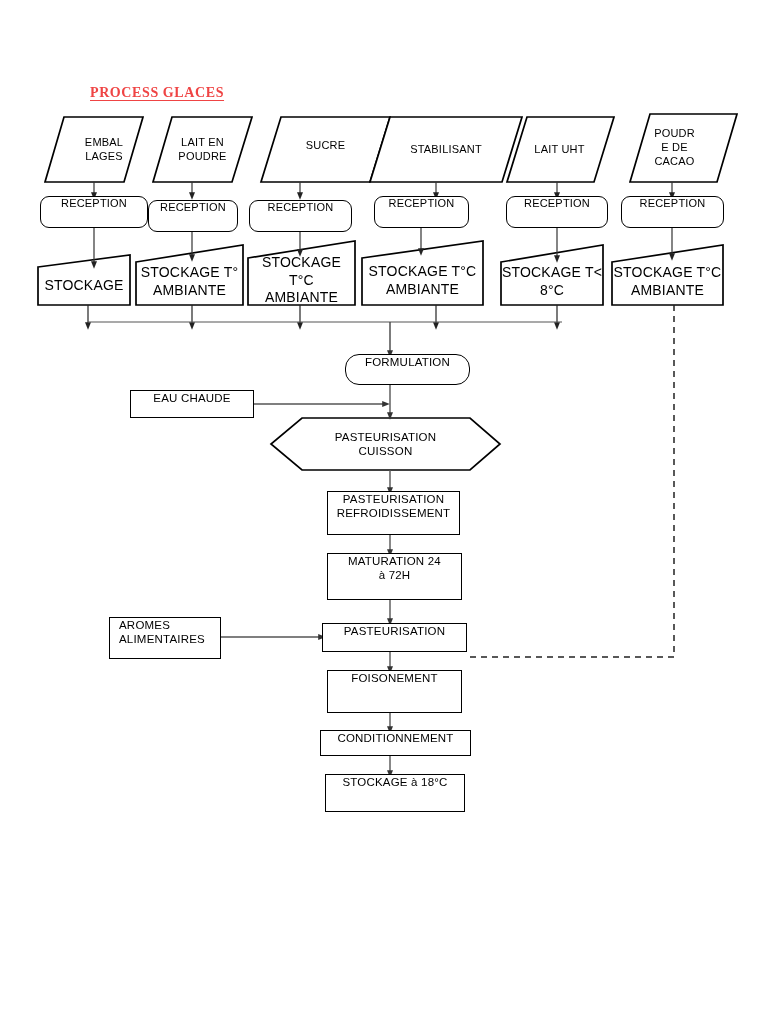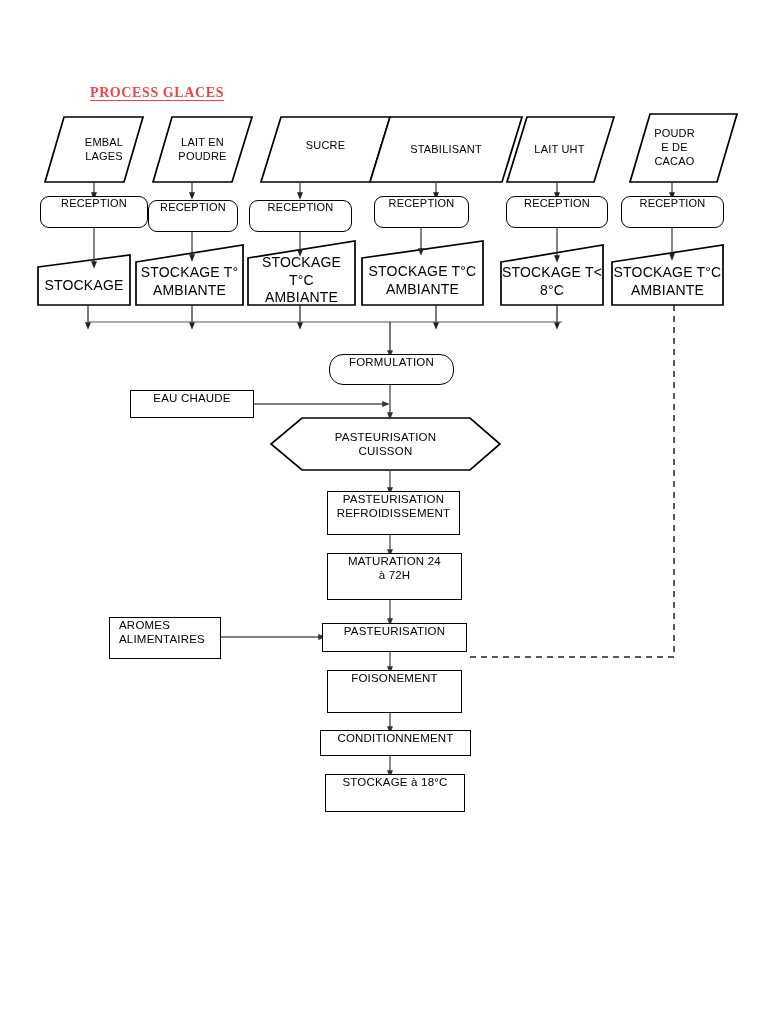--- a/index.html
+++ b/index.html
@@ -248,21 +248,21 @@
   </div>
   <div class="shape" style="left:501px; top:258px; width:102px; height:47px;">
     <span class="lbl">STOCKAGE   T&lt;
 8°C</span>
   </div>
   <div class="shape" style="left:612px; top:258px; width:111px; height:47px;">
     <span class="lbl">STOCKAGE T°C
 AMBIANTE</span>
   </div>
 
-  <div class="node box box-thin" style="left:329px; top:354px; width:125px; height:31px;border-radius:14px;">
+  <div class="node box box-thin" style="left:345px; top:354px; width:125px; height:31px;border-radius:14px;">
     <span class="lbl">FORMULATION</span>
   </div>
 
   <div class="shape hex-label" style="left:271px; top:418px; width:229px; height:52px;">
     <span class="lbl">PASTEURISATION
 CUISSON</span>
   </div>
 
   <div class="node box" style="left:327px; top:491px; width:133px; height:44px;">
     <span class="lbl">PASTEURISATION

